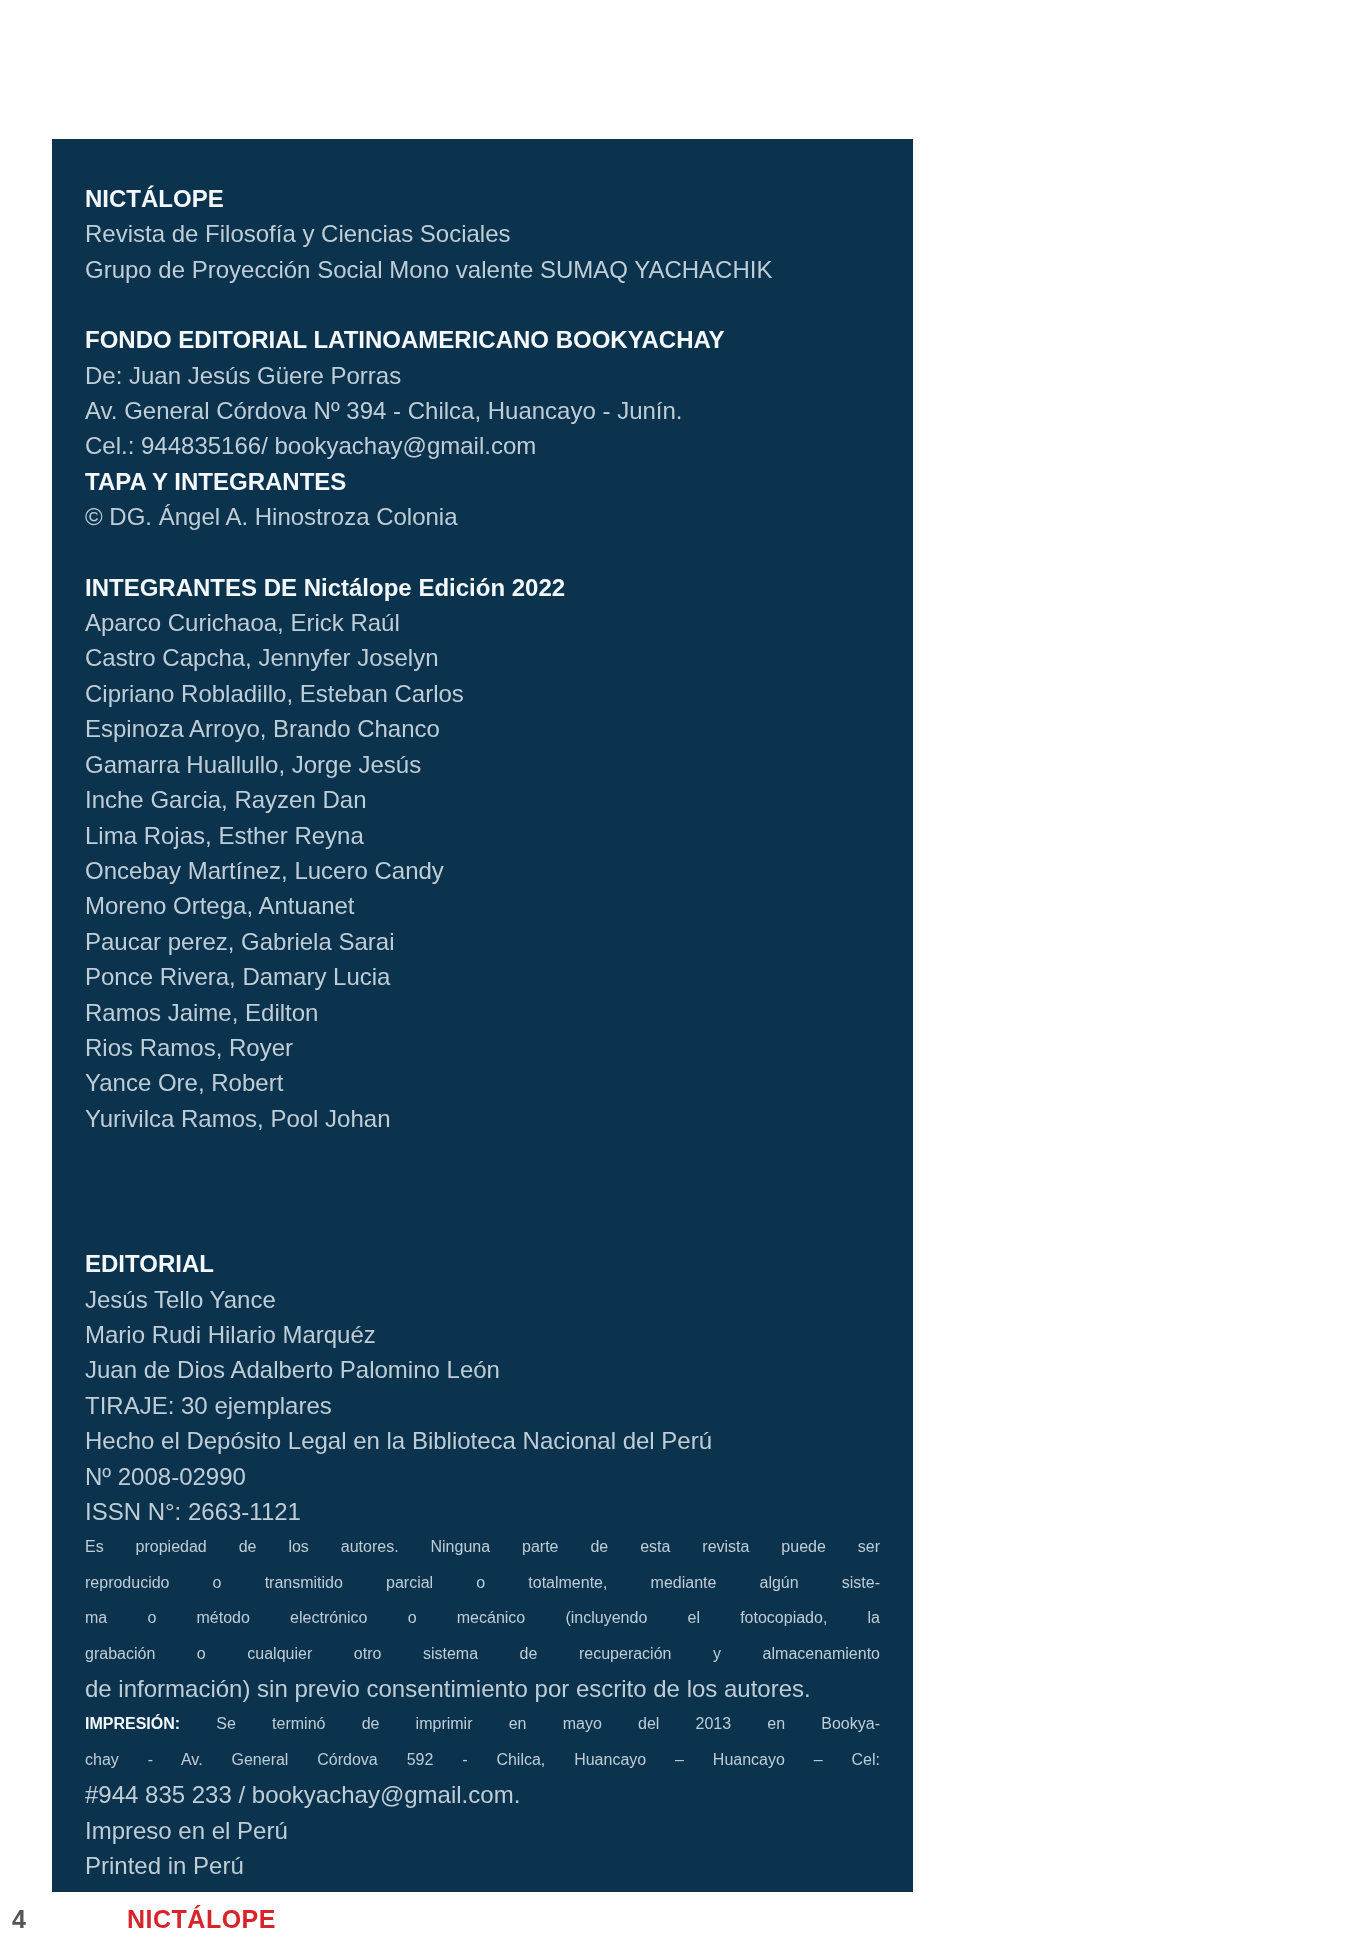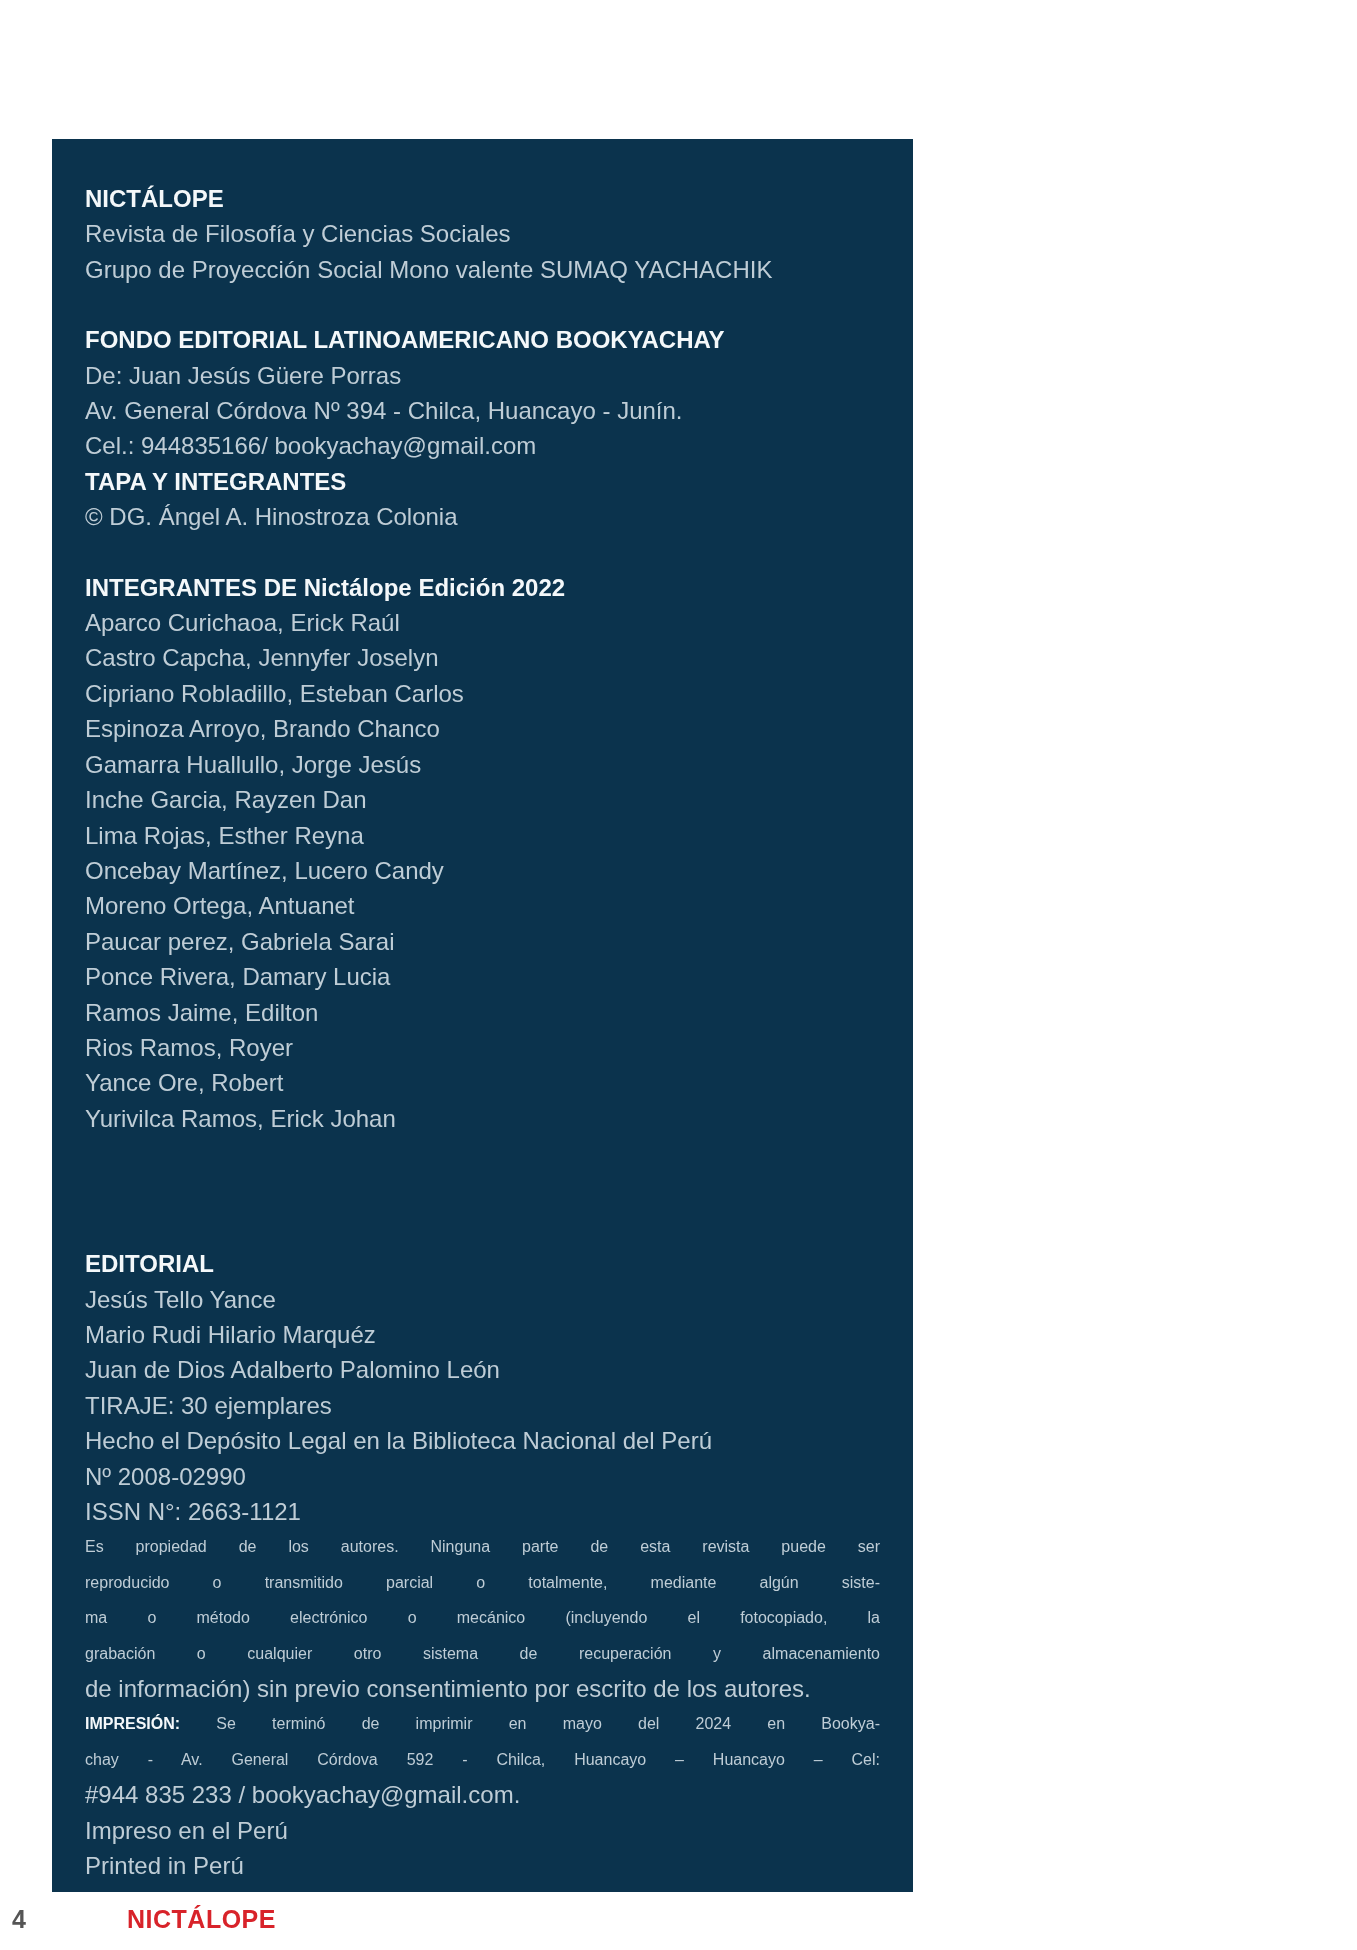--- a/index.html
+++ b/index.html
@@ -70,21 +70,21 @@
     <div class="ln">Gamarra Huallullo, Jorge Jesús</div>
     <div class="ln">Inche Garcia, Rayzen Dan</div>
     <div class="ln">Lima Rojas, Esther Reyna</div>
     <div class="ln">Oncebay Martínez, Lucero Candy</div>
     <div class="ln">Moreno Ortega, Antuanet</div>
     <div class="ln">Paucar perez, Gabriela Sarai</div>
     <div class="ln">Ponce Rivera, Damary Lucia</div>
     <div class="ln">Ramos Jaime, Edilton</div>
     <div class="ln">Rios Ramos, Royer</div>
     <div class="ln">Yance Ore, Robert</div>
-    <div class="ln">Yurivilca Ramos, Erick Johan</div>
+    <div class="ln">Yurivilca Ramos, Pool Johan</div>
   </div>
 
   <div class="sec-biggap">
     <div class="ln bold">EDITORIAL</div>
     <div class="ln">Jesús Tello Yance</div>
     <div class="ln">Mario Rudi Hilario Marquéz</div>
     <div class="ln">Juan de Dios Adalberto Palomino León</div>
     <div class="ln">TIRAJE: 30 ejemplares</div>
     <div class="ln">Hecho el Depósito Legal en la Biblioteca Nacional del Perú</div>
     <div class="ln">Nº 2008-02990</div>
@@ -93,21 +93,21 @@
 
   <div>
     <div class="jline">Es propiedad de los autores. Ninguna parte de esta revista puede ser</div>
     <div class="jline">reproducido o transmitido parcial o totalmente, mediante algún siste-</div>
     <div class="jline">ma o método electrónico o mecánico (incluyendo el fotocopiado, la</div>
     <div class="jline">grabación o cualquier otro sistema de recuperación y almacenamiento</div>
     <div class="ln">de información) sin previo consentimiento por escrito de los autores.</div>
   </div>
 
   <div>
-    <div class="jline"><span class="bold">IMPRESIÓN:</span> <span>Se terminó de imprimir en mayo del 2024 en Bookya-</span></div>
+    <div class="jline"><span class="bold">IMPRESIÓN:</span> <span>Se terminó de imprimir en mayo del 2013 en Bookya-</span></div>
     <div class="jline">chay - Av. General Córdova 592 - Chilca, Huancayo – Huancayo – Cel:</div>
     <div class="ln">#944 835 233 / bookyachay@gmail.com.</div>
   </div>
 
   <div>
     <div class="ln">Impreso en el Perú</div>
     <div class="ln">Printed in Perú</div>
   </div>
 
 </div>

